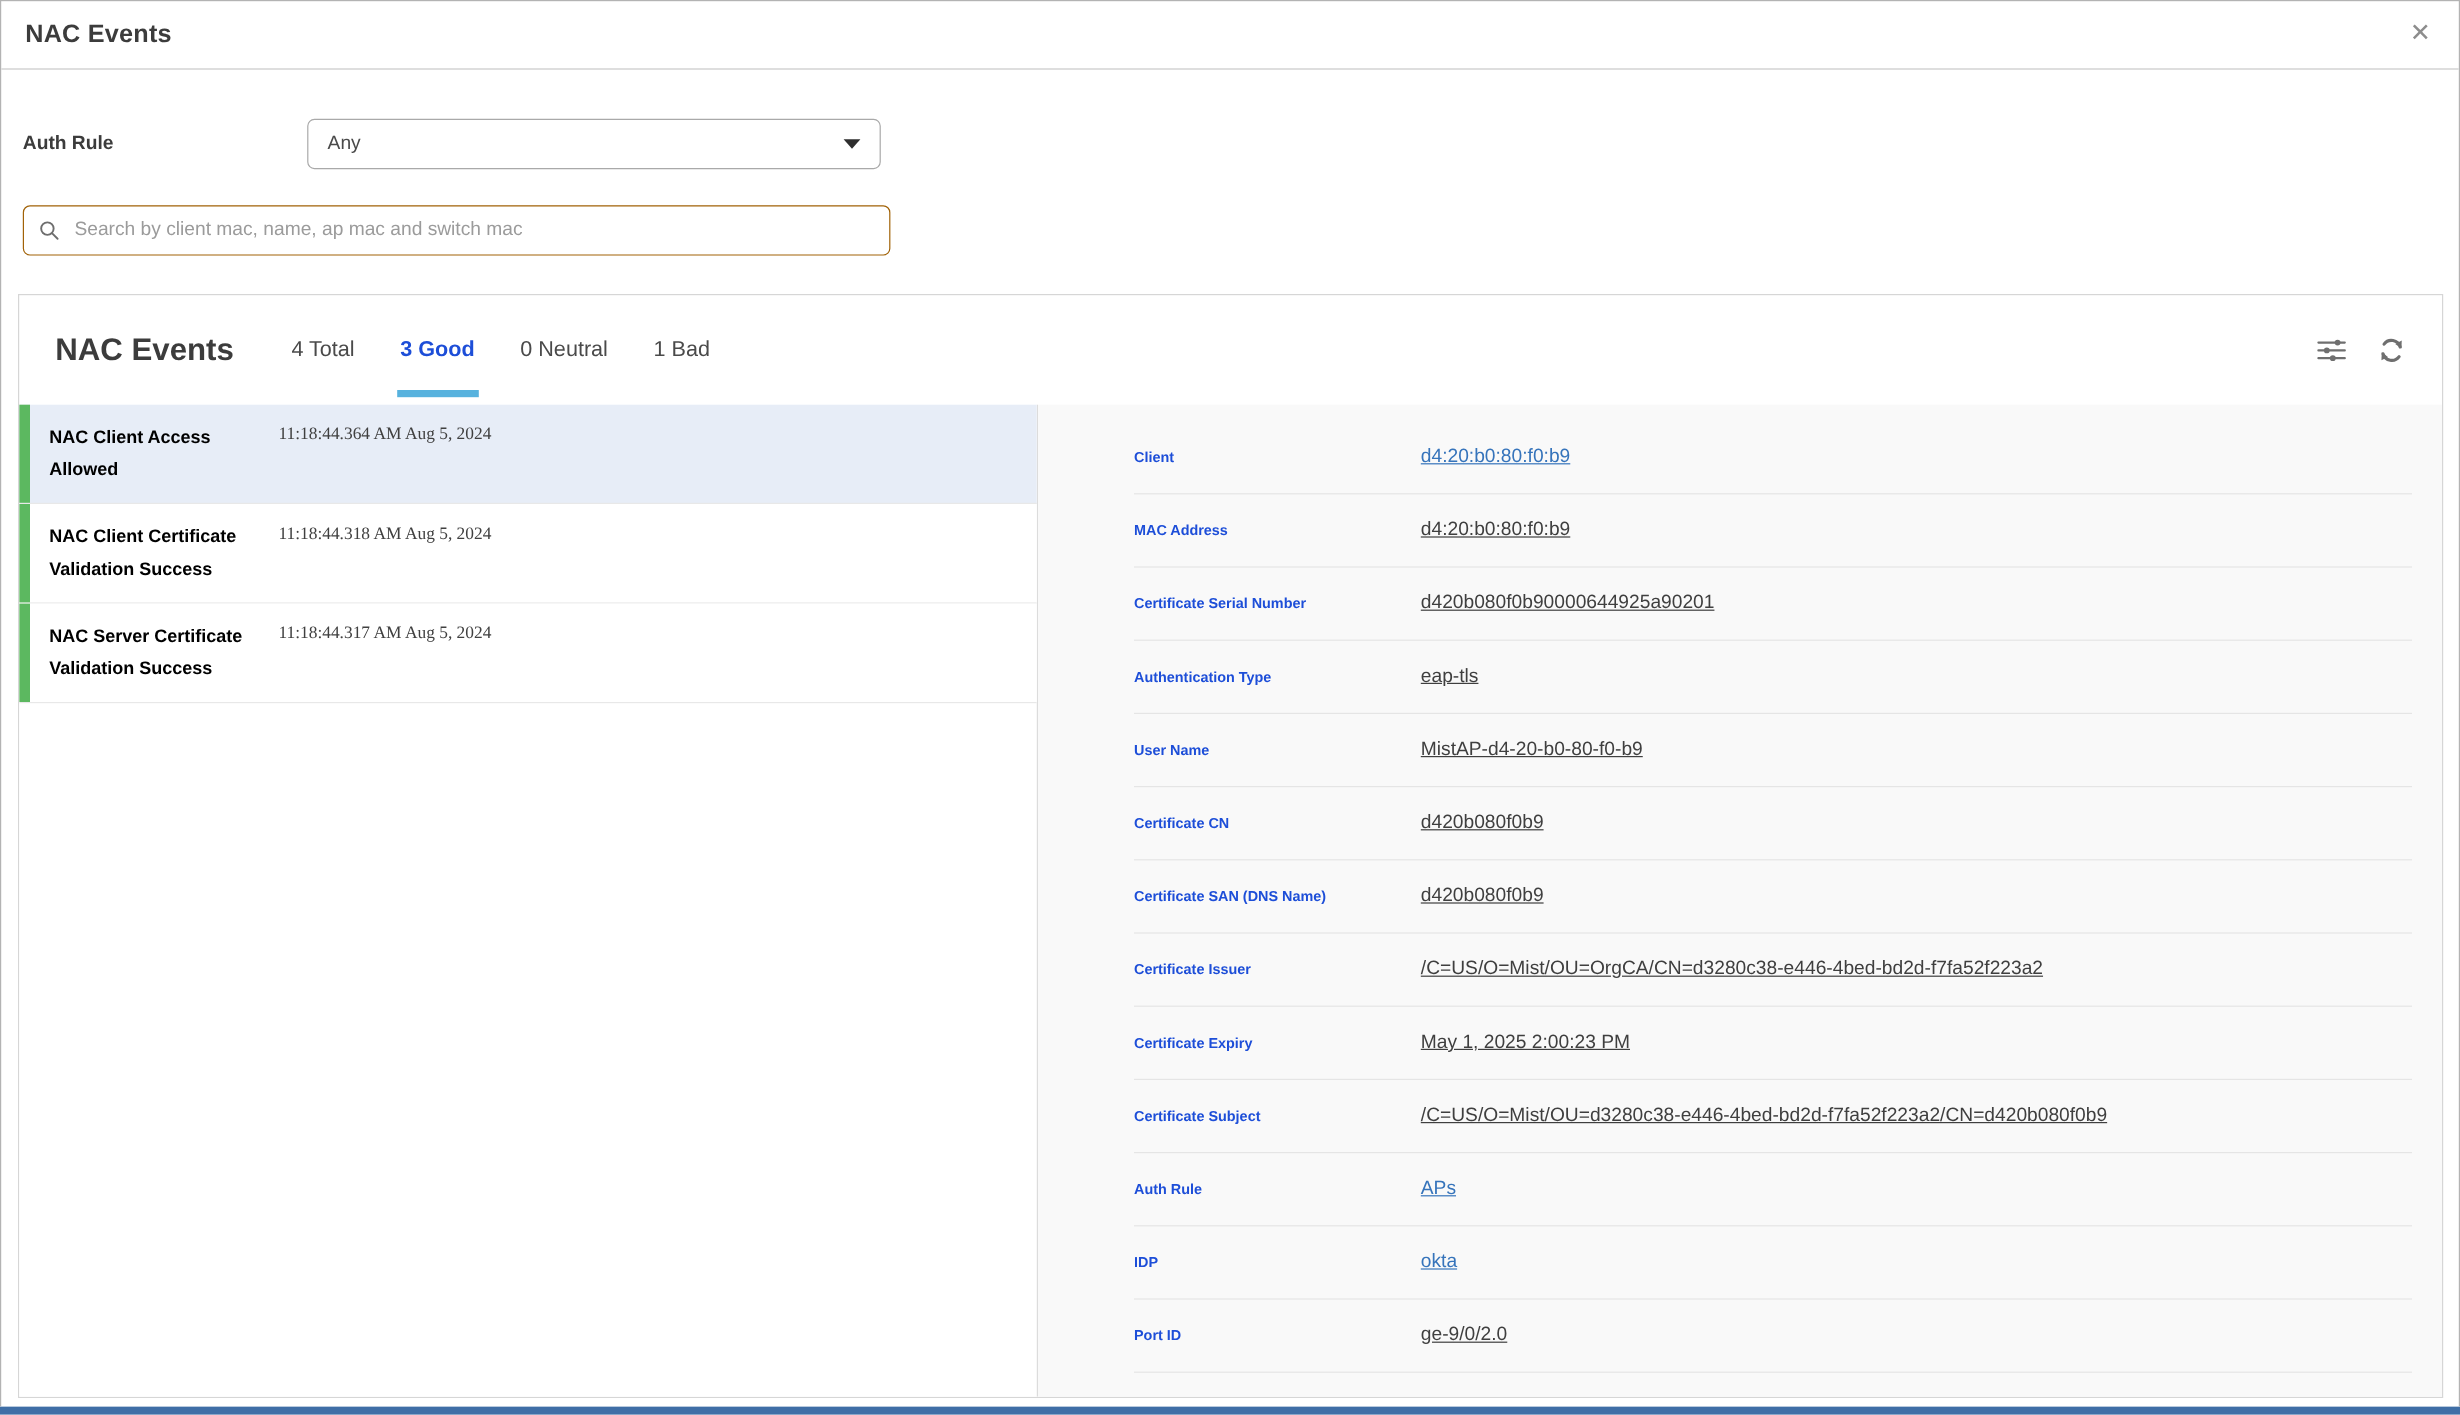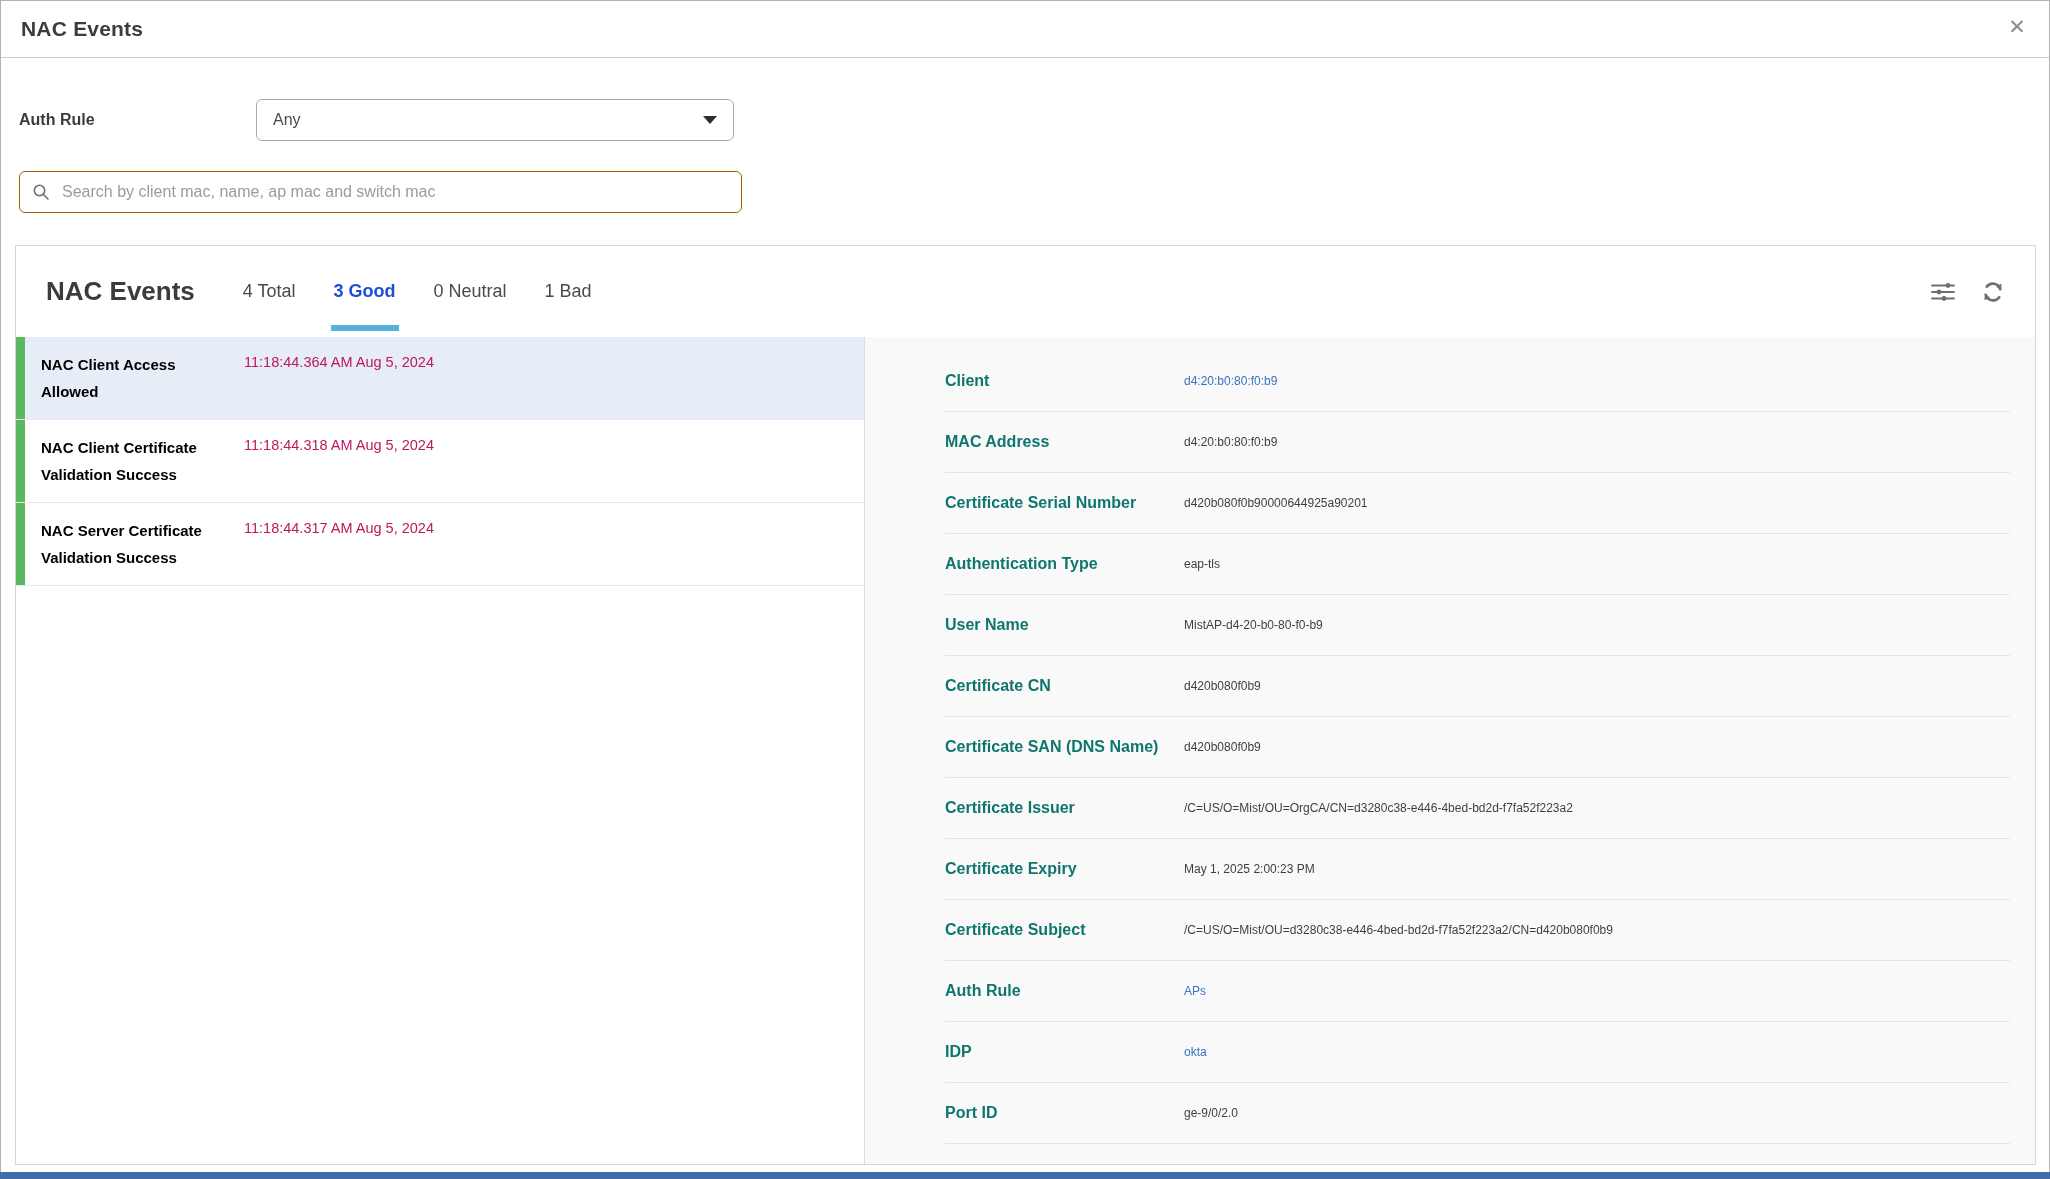--- a/index.html
+++ b/index.html
@@ -74,27 +74,27 @@
 
   
   .event-list { width:849px; flex:0 0 849px; border-right:1px solid #dcdcdc; background:#fff; overflow:hidden; }
   .event-item {
     position:relative; border-bottom:1px solid #e8e8e8;
     padding:14px 16px 14px 25px; cursor:pointer; background:#fff;
   }
   .event-item.selected { background:#e7edf7; }
   .status-bar { position:absolute; left:0; top:0; bottom:0; width:9px; background:#5cb860; }
   .event-title { width:195px; font-size:15px; font-weight:700; color:#000000; line-height:27px; }
-  .event-time { position:absolute; left:228px; top:17px; font-size:14.5px; color:#be185d; }
+  .event-time { position:absolute; left:216px; top:17px; font-size:14.5px; color:#404040;font-family:Liberation Serif, serif; }
 
   
   .details { flex:1; background:#f9f9f9; padding:14px 25px 0 80px; overflow:hidden; }
   .detail-row { display:flex; align-items:flex-start; padding:18px 0; border-bottom:1px solid #e5e5e5; }
-  .detail-label { width:239px; flex:0 0 239px; font-size:16px; font-weight:700; color:#0f766e; line-height:24px; padding-right:8px; }
-  .detail-value { font-size:12px; color:#3f3f3f; line-height:24px; }
+  .detail-label { width:239px; flex:0 0 239px; font-size:12px; font-weight:700; color:#1d4ed8; line-height:24px; padding-right:8px; }
+  .detail-value { font-size:16px; color:#3f3f3f; line-height:24px;text-decoration:underline; }
   .detail-value.link { color:#3674bb; cursor:pointer; }
 </style>
 </head>
 <body>
 
 <div class="modal">
 
   <div class="modal-header">
     <div class="modal-title">NAC Events</div>
     <div class="close-btn">

